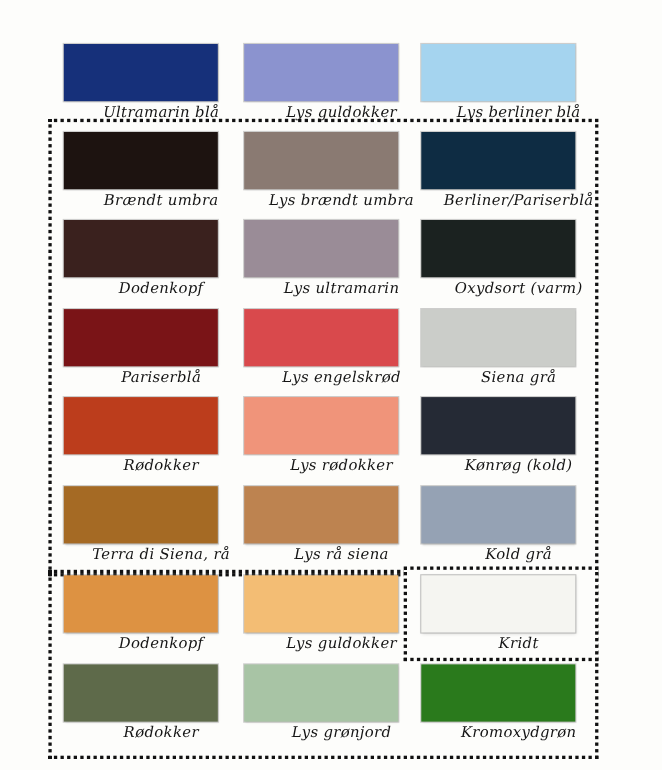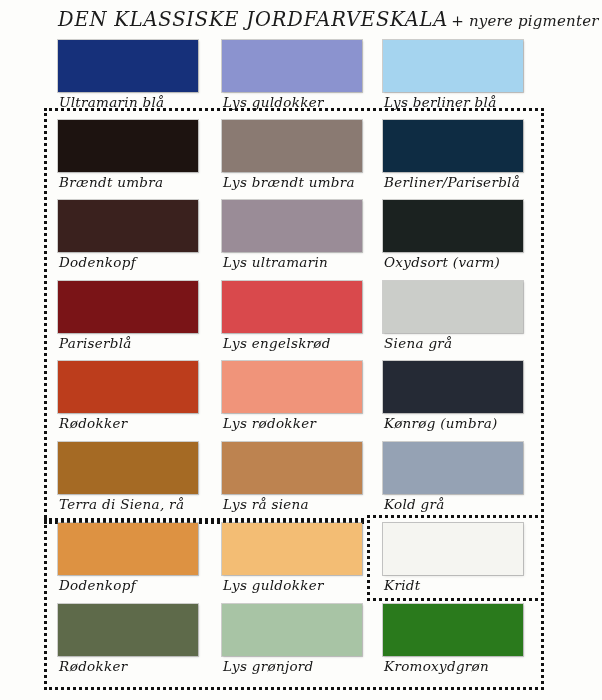--- a/index.html
+++ b/index.html
@@ -91,20 +91,21 @@
     pointer-events: none;
   }
 
   
   #grid {
     position: absolute;
     left: 0;
     top: 0;
     width: 602px;
     height: 700px;
+    text-align: center;
   }
   .cell {
     position: absolute;
   }
   .swatch {
     position: absolute;
     left: 0;
     top: 0;
     width: 140px;
     height: 52px;
@@ -140,23 +141,20 @@
     background-image:
       linear-gradient(160deg, rgba(255,255,255,0.30) 0%, rgba(255,255,255,0.0) 45%),
       linear-gradient(20deg, rgba(0,0,0,0.06) 0%, rgba(0,0,0,0.0) 60%);
   }
 </style>
 </head>
 <body>
 
 <div id="page">
 
-  <div id="title">
-    <span class="main">DEN KLASSISKE JORDFARVESKALA</span><span class="sub">+ nyere pigmenter</span>
-  </div>
 
   <div class="dotframe" id="frame-main"></div>
   <div class="dotframe" id="frame-lower"></div>
   <div class="mask" style="left:369px; top:512px; width:172px; height:10px;"></div>
   <div class="mask" style="left:534px; top:515px; width:8px; height:84px;"></div>
   <div class="dotframe" id="frame-kridt"></div>
 
   <div id="grid">
       <div class="cell" style="left: 58px; top: 40px;">
         <div class="swatch" style="background: rgb(22, 48, 122);"></div>
@@ -209,21 +207,21 @@
       <div class="cell" style="left: 58px; top: 361px;">
         <div class="swatch" style="background: rgb(188, 61, 28);"></div>
         <div class="label">Rødokker</div>
       </div>
       <div class="cell" style="left: 222px; top: 361px;">
         <div class="swatch" style="background: rgb(240, 148, 122);"></div>
         <div class="label">Lys rødokker</div>
       </div>
       <div class="cell" style="left: 383px; top: 361px;">
         <div class="swatch" style="background: rgb(37, 42, 53);"></div>
-        <div class="label">Kønrøg (umbra)</div>
+        <div class="label">Kønrøg (kold)</div>
       </div>
       <div class="cell" style="left: 58px; top: 442px;">
         <div class="swatch" style="background: rgb(165, 106, 36);"></div>
         <div class="label">Terra di Siena, rå</div>
       </div>
       <div class="cell" style="left: 222px; top: 442px;">
         <div class="swatch" style="background: rgb(189, 131, 80);"></div>
         <div class="label">Lys rå siena</div>
       </div>
       <div class="cell" style="left: 383px; top: 442px;">

